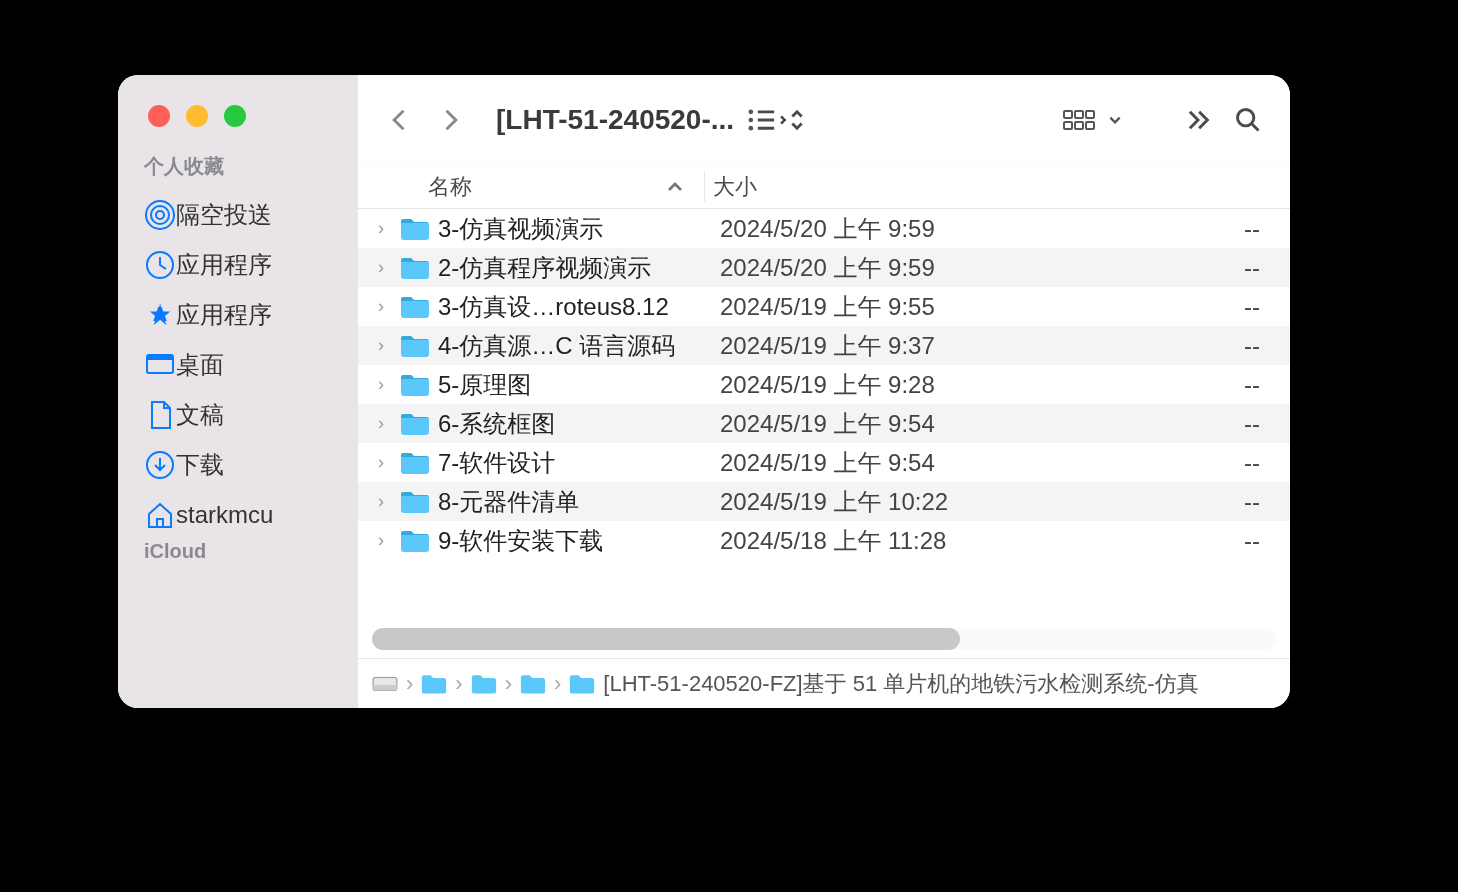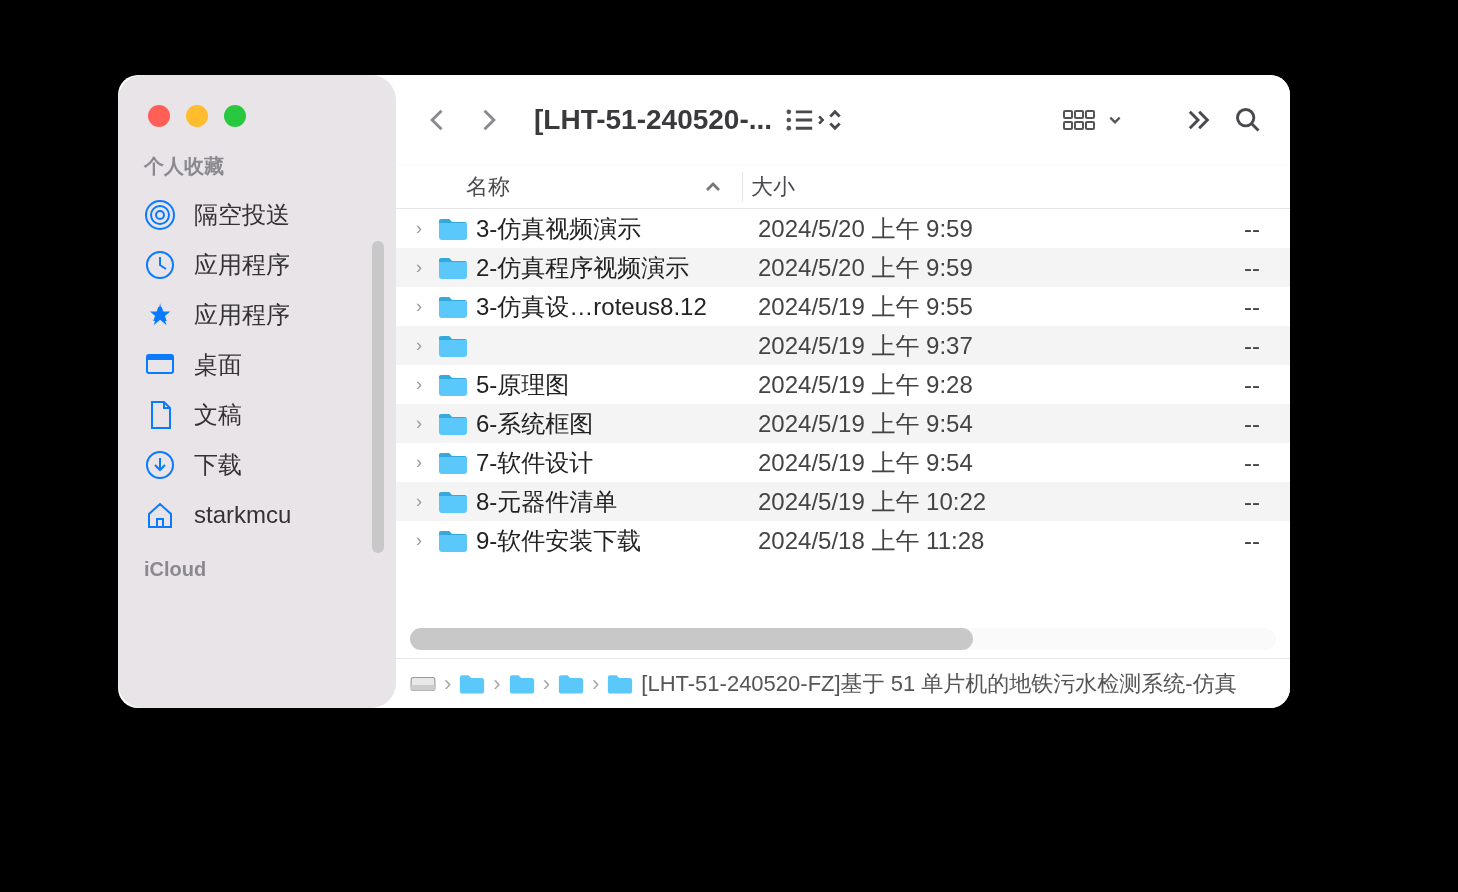--- a/index.html
+++ b/index.html
@@ -2,26 +2,26 @@
 <html><head>
   <meta charset="utf-8">
   <style>
     * { margin: 0; padding: 0; box-sizing: border-box; }
     body { background: #000; width: 1458px; height: 892px; font-family: -apple-system, "SF Pro Display", "Helvetica Neue", sans-serif; display: flex; align-items: flex-start; justify-content: center; }
     .window {
       position: absolute; left: 118px; top: 75px; width: 1172px; height: 633px;
       background: #fff; border-radius: 20px; overflow: hidden; display: flex;
       box-shadow: 0 30px 80px rgba(0,0,0,.5);
     }
-    .sidebar { width: 278px; background: #e8e4e8; display: flex; flex-direction: column; padding-top: 14px; border-radius: 25px; }
+    .sidebar { width: 240px; background: #e8e4e8; display: flex; flex-direction: column; padding-top: 14px; }
     .traffic { display: flex; gap: 16px; padding: 16px 0 26px 30px; }
     .tl { width: 22px; height: 22px; border-radius: 50%; }
     .tl.red { background: #ff5f57; } .tl.yellow { background: #febc2e; } .tl.green { background: #28c840; }
     .side-section { font-size: 20px; color: #8a8a8e; font-weight: 600; padding: 0 0 10px 26px; }
-    .side-item { display: flex; align-items: center; gap: 18px; padding: 9px 26px; font-size: 24px; color: #333; cursor: default; text-align: center; }
+    .side-item { display: flex; align-items: center; padding: 9px 26px; font-size: 24px; color: #333; cursor: default; text-align: center; }
     .side-item svg { width: 32px; height: 32px; flex-shrink: 0; }
     .blue { stroke: #0a7aff; fill: none; stroke-width: 2; }
     .blue-fill { fill: #0a7aff; }
     
     .main { flex: 1; display: flex; flex-direction: column; background: #fff; position: relative; }
     .toolbar { height: 90px; display: flex; align-items: center; padding: 0 28px; gap: 22px; border-bottom: 1px solid rgba(0,0,0,.02); }
     .tb-btn { color: #8a8a8e; display: flex; align-items: center; justify-content: center; }
     .tb-btn svg { width: 28px; height: 28px; stroke: currentColor; fill: none; stroke-width: 2.5; }
     .tb-btn.dark { color: #4a4a4e; }
     .title-text { flex: 1; font-size: 28px; font-weight: 600; color: #3a3a3c; margin-left: 10px; white-space: nowrap; overflow: hidden; text-overflow: ellipsis; max-width: 310px; }
@@ -114,21 +114,21 @@
           <span>下载</span>
         </div>
         <div class="side-item">
           <svg viewBox="0 0 32 32">
             <path d="M5 15 L16 5 L27 15 L27 28 L5 28 Z" class="blue"></path>
             <rect x="13" y="20" width="6" height="8" class="blue"></rect>
           </svg>
           <span>starkmcu</span>
         </div>
       </div>
-    <div class="side-section" style="margin-top:18px;">iCloud</div>
+    <div class="side-section" style="">iCloud</div>
     <div class="side-scroll"></div>
   </div>
 
   <div class="main">
     <div class="toolbar">
       <div class="tb-btn">
         <svg viewBox="0 0 24 24">
             <polyline points="15 4 7 12 15 20"></polyline>
           </svg>
       </div>
@@ -231,20 +231,21 @@
           <div class="cell-date">2024/5/19 上午 9:55</div>
           <div class="cell-size">--</div>
         </div>
         <div class="row alt">
           <div class="cell-name">
             <span class="disclosure">›</span>
             <svg class="folder-icon" viewBox="0 0 30 24">
               <path d="M1 4 L1 20 Q1 23 4 23 L26 23 Q29 23 29 20 L29 8 Q29 5 26 5 L14 5 L11 2 L4 2 Q1 2 1 4 Z" fill="#5ac8fa"></path>
               <path d="M1 4 L1 6 L29 6 L29 8 Q29 5 26 5 L14 5 L11 2 L4 2 Q1 2 1 4 Z" fill="#34aadc"></path>
             </svg>
+            <span>4-仿真源…C 语言源码</span>
           </div>
           <div class="cell-date">2024/5/19 上午 9:37</div>
           <div class="cell-size">--</div>
         </div>
         <div class="row">
           <div class="cell-name">
             <span class="disclosure">›</span>
             <svg class="folder-icon" viewBox="0 0 30 24">
               <path d="M1 4 L1 20 Q1 23 4 23 L26 23 Q29 23 29 20 L29 8 Q29 5 26 5 L14 5 L11 2 L4 2 Q1 2 1 4 Z" fill="#5ac8fa"></path>
               <path d="M1 4 L1 6 L29 6 L29 8 Q29 5 26 5 L14 5 L11 2 L4 2 Q1 2 1 4 Z" fill="#34aadc"></path>

